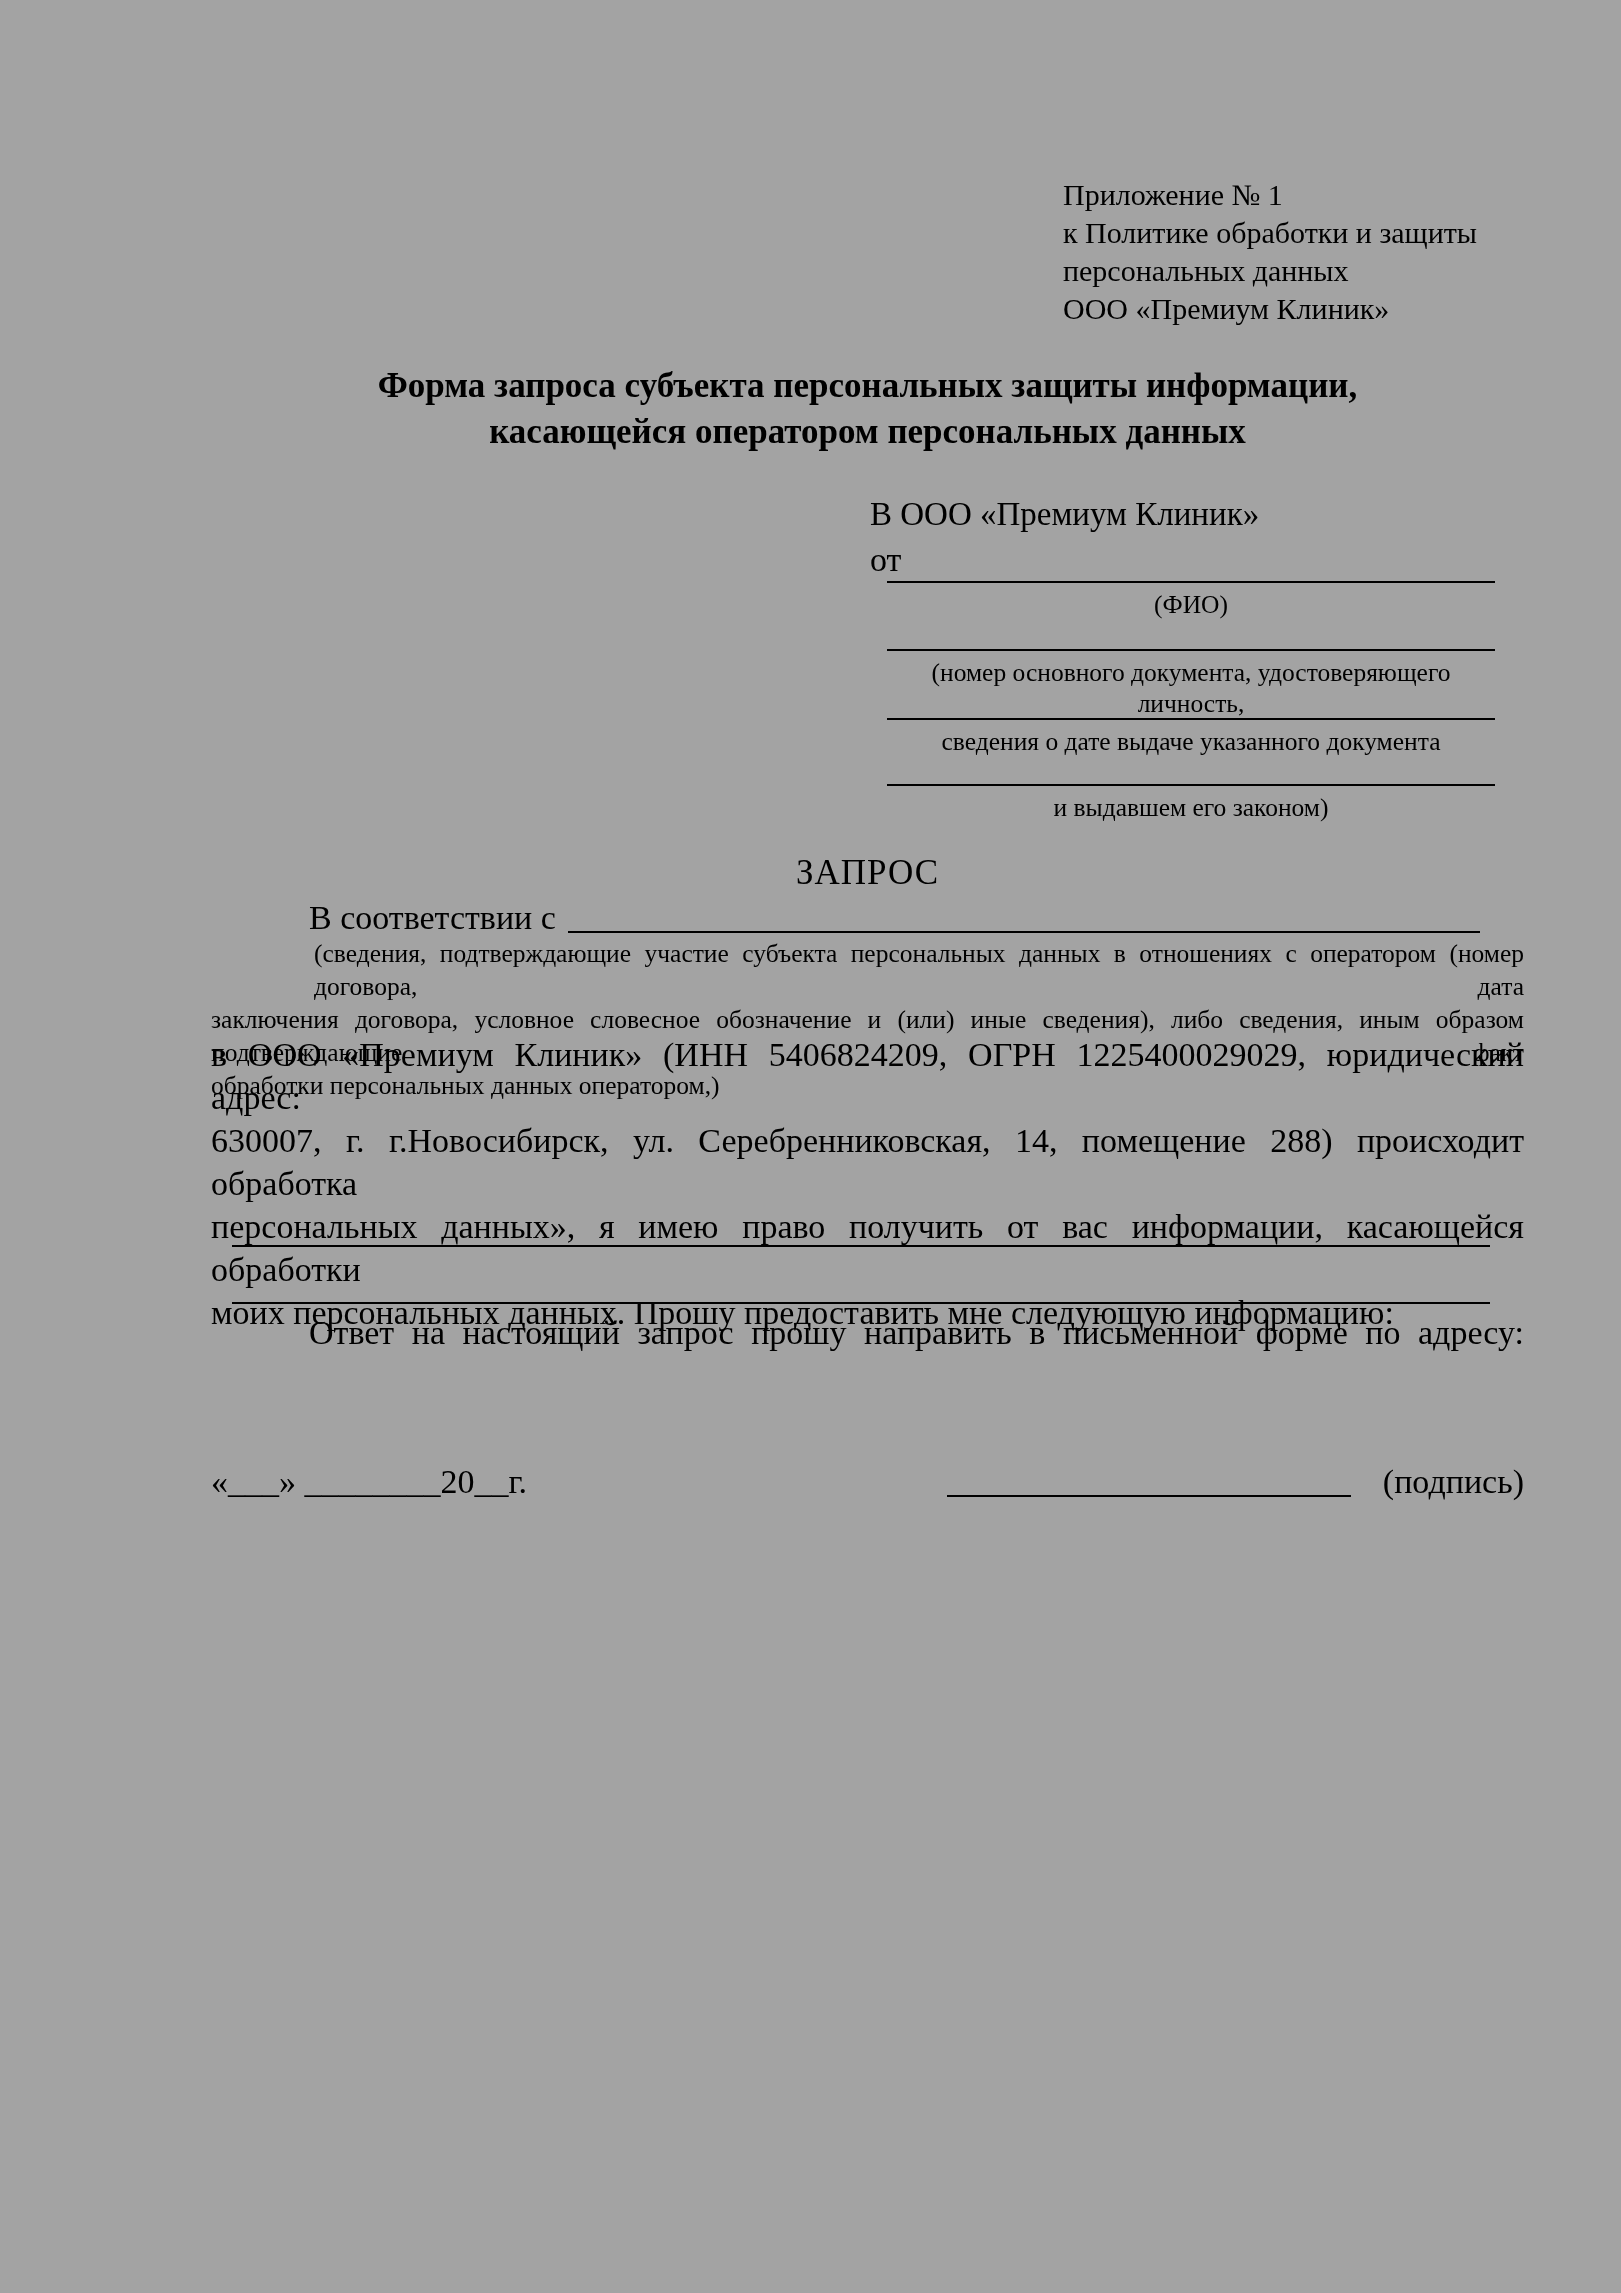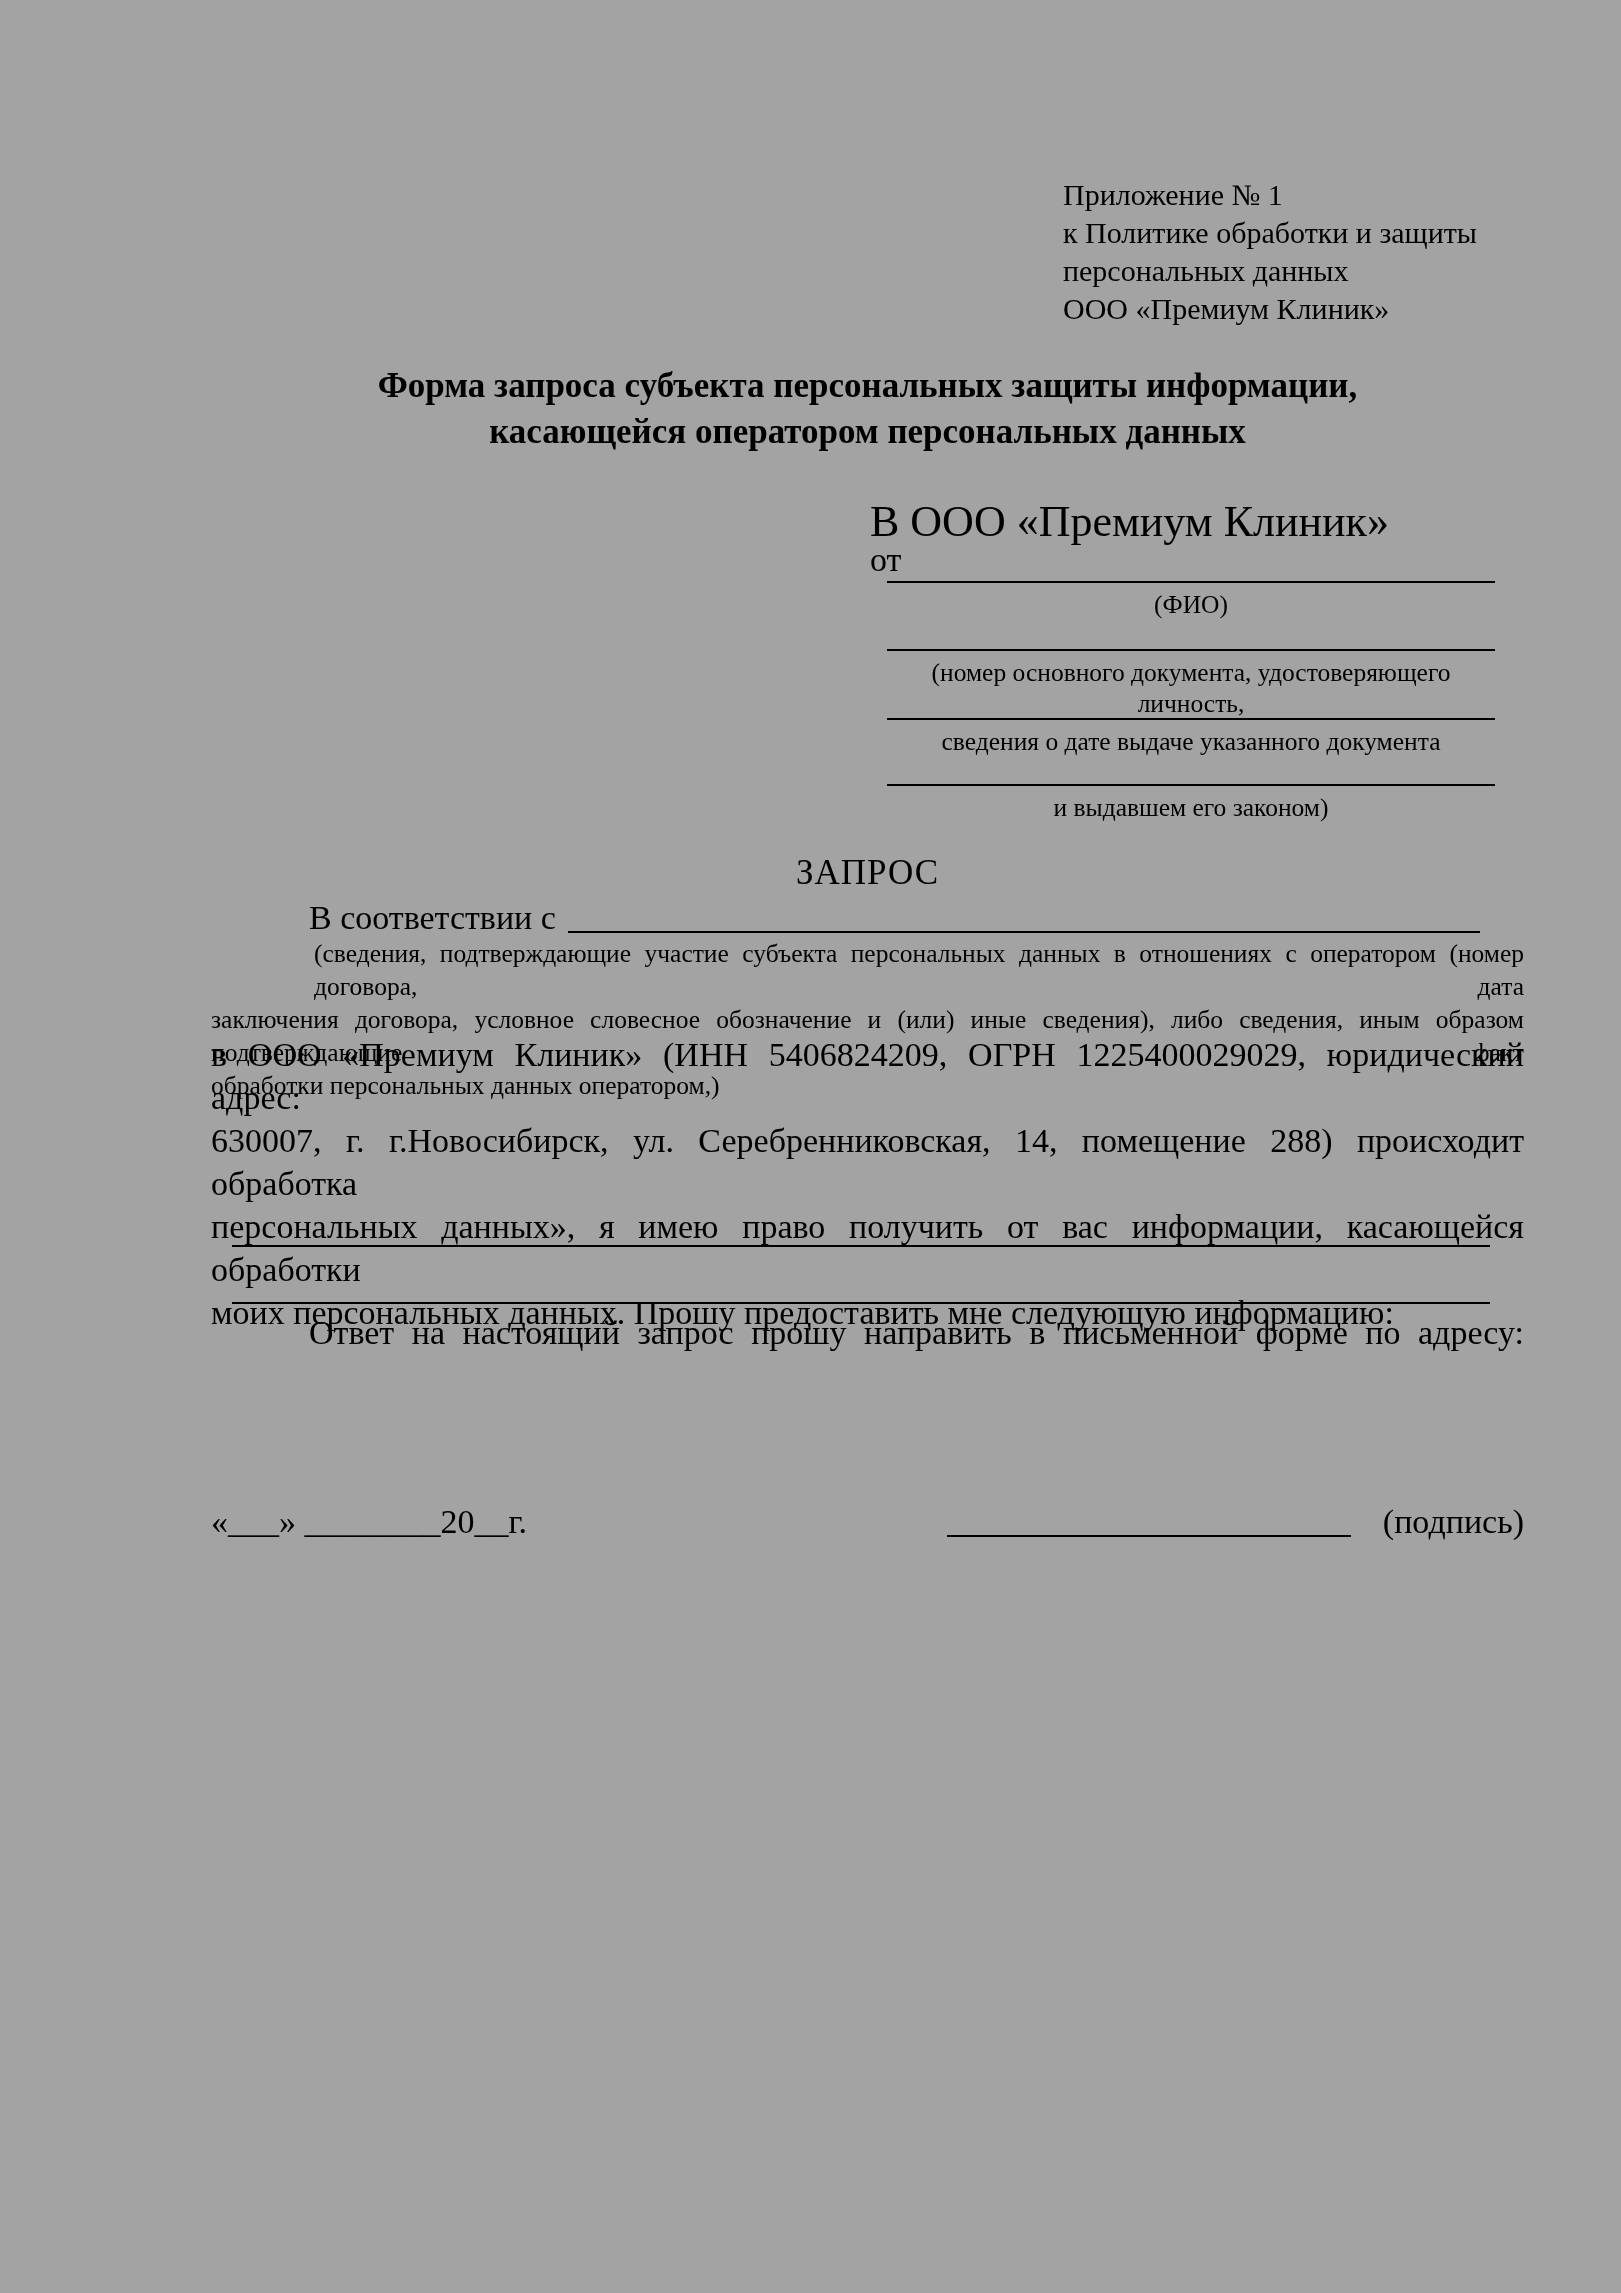--- a/index.html
+++ b/index.html
@@ -14,21 +14,21 @@
     overflow:hidden;
   }
   .appendix {
     position:absolute; left:1063px; top:176px;
     font-size:30px; line-height:38px; text-align:left;
   }
   .doc-title {
     position:absolute; left:211px; top:363px; width:1313px;
     text-align:center; font-weight:bold; font-size:35px; line-height:46px;
   }
-  .recipient-to { position:absolute; left:870px; top:496px; font-size:44px; }
+  .recipient-to { position:absolute; left:870px; top:496px; font-size:33px; }
   .recipient-from { position:absolute; left:870px; top:541px; font-size:34px; }
   .uline { position:absolute; height:0; border-bottom:2.9px solid #000; }
   .u-field { left:887px; width:608px; }
   .fcaption {
     position:absolute; left:887px; width:608px;
     text-align:center; font-size:25.5px; line-height:31px;
   }
   .zapros {
     position:absolute; left:211px; top:853px; width:1313px;
     text-align:center; font-size:35px; letter-spacing:1px;
@@ -60,21 +60,21 @@
     position:absolute; left:255px; top:1343px; width:1269px;
     display:flex; align-items:flex-end; font-size:34px; line-height:43px;
   }
   .reply2 .suffix { white-space:nowrap; }
   .footer-row {
     position:absolute; left:211px; top:1460px; width:1313px;
     display:flex; align-items:flex-end; font-size:34px; line-height:43px;gap:32px;
   }
   .footer-row .spacer { flex:1; }
   .sig-line { width:404px; height:0; border-bottom:2.9px solid #000; margin-bottom:5.9px; }
-  .footer-row .caption { white-space:nowrap;margin-top:40px; }
+  .footer-row .caption { white-space:nowrap; }
 </style>
 </head>
 <body>
 
 <div class="page">
 
   <div class="appendix">
     <div>Приложение № 1</div>
     <div>к Политике обработки и защиты</div>
     <div>персональных данных</div>

